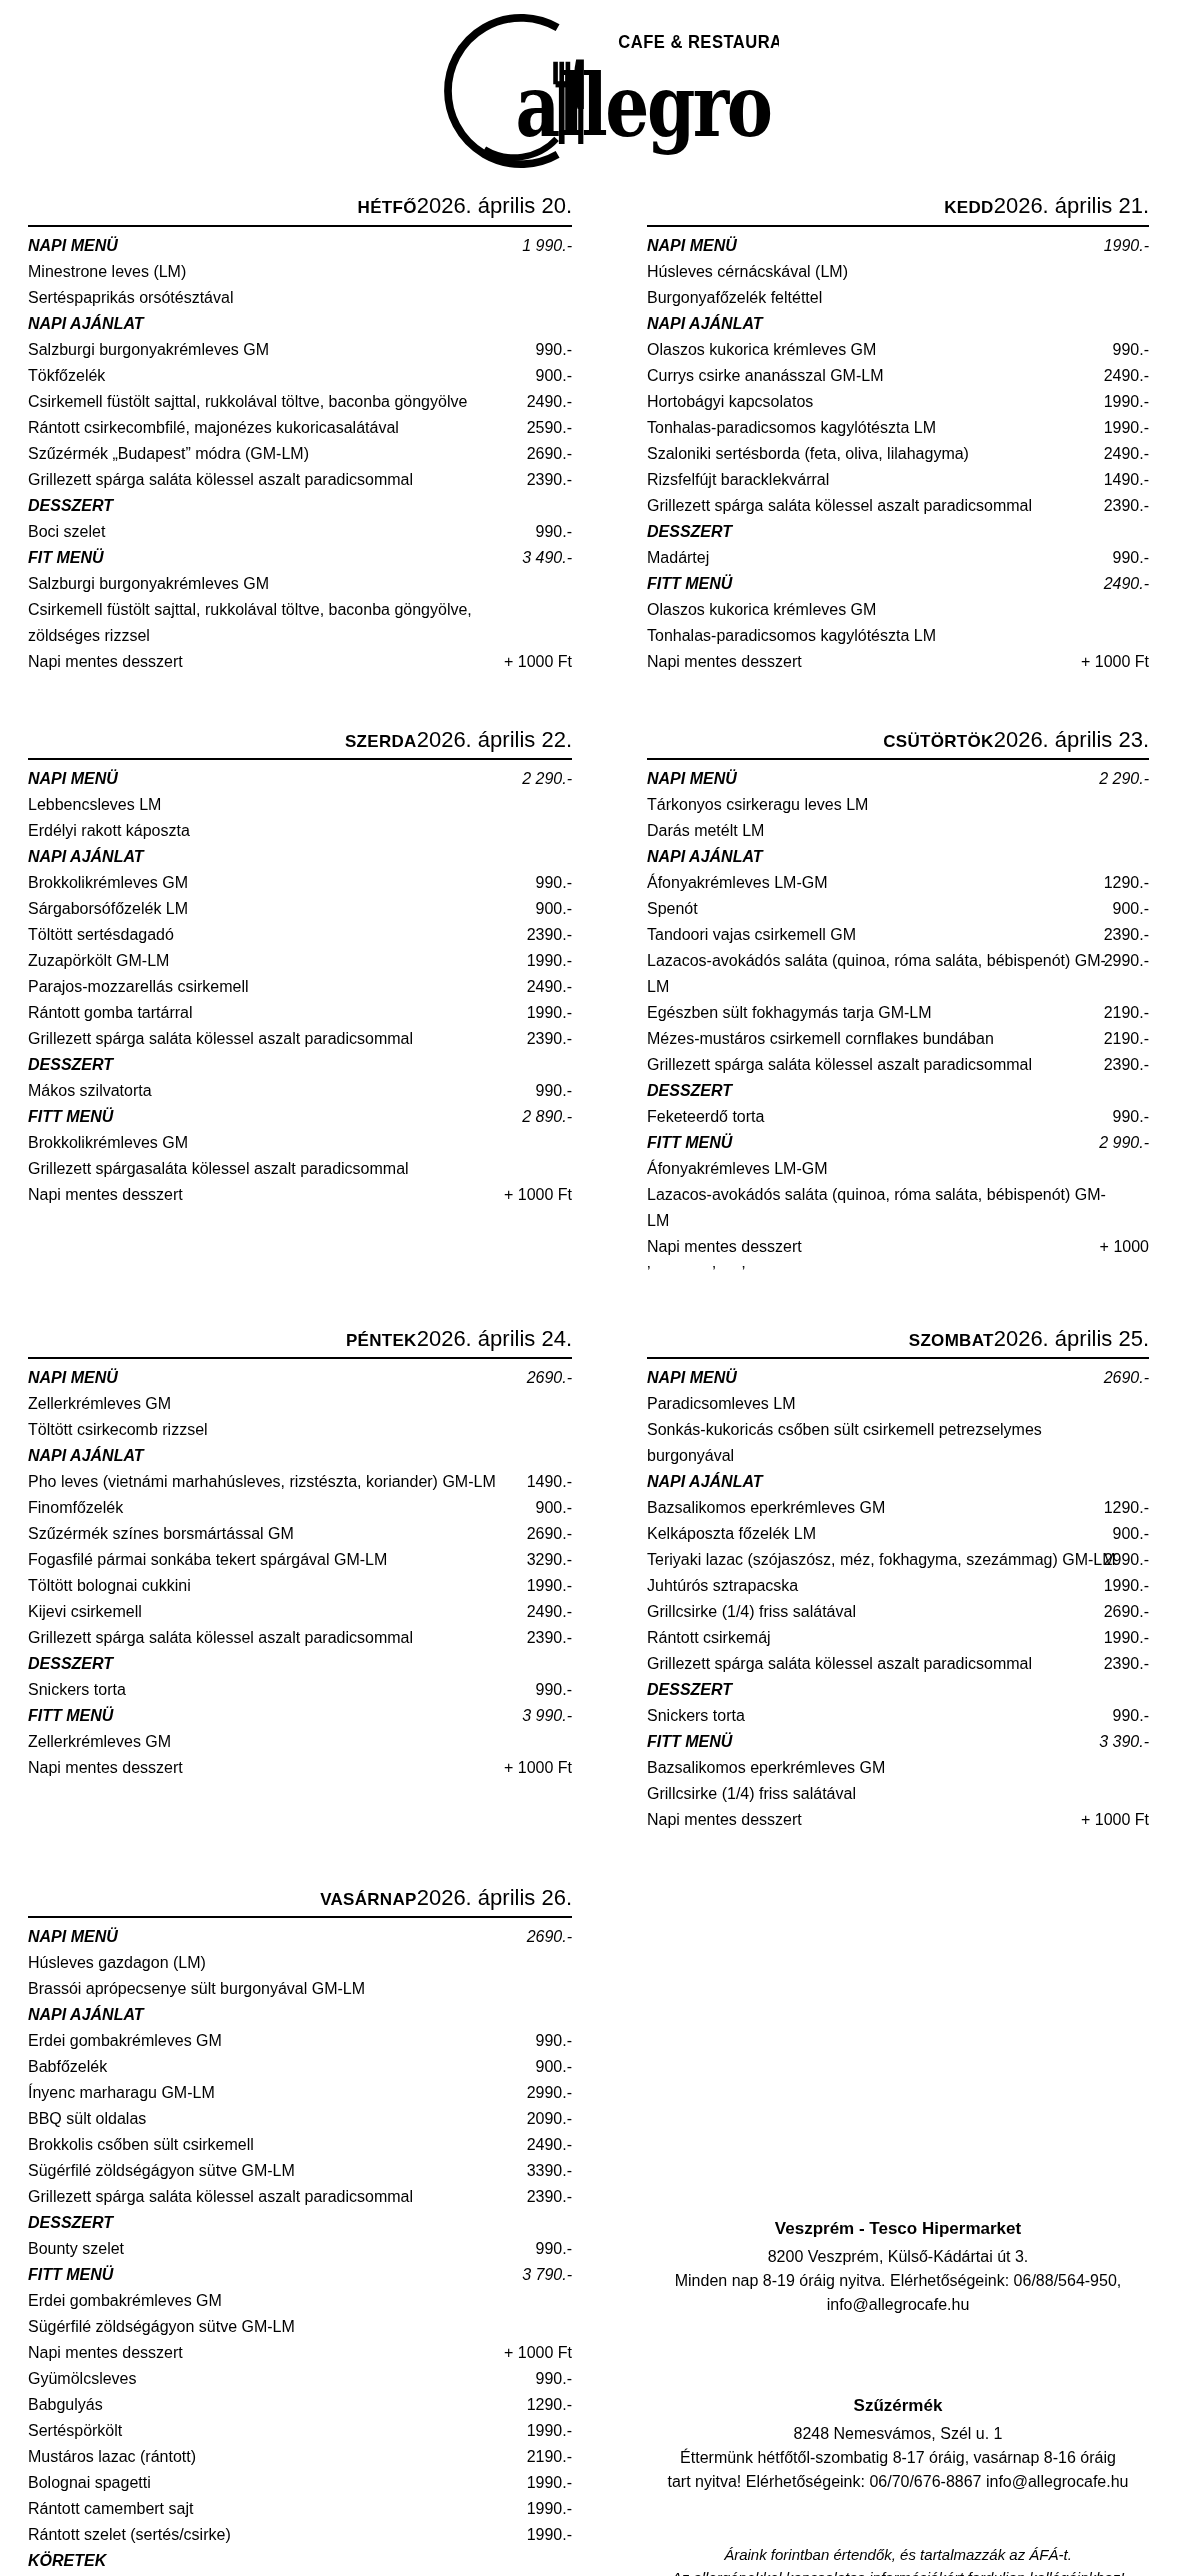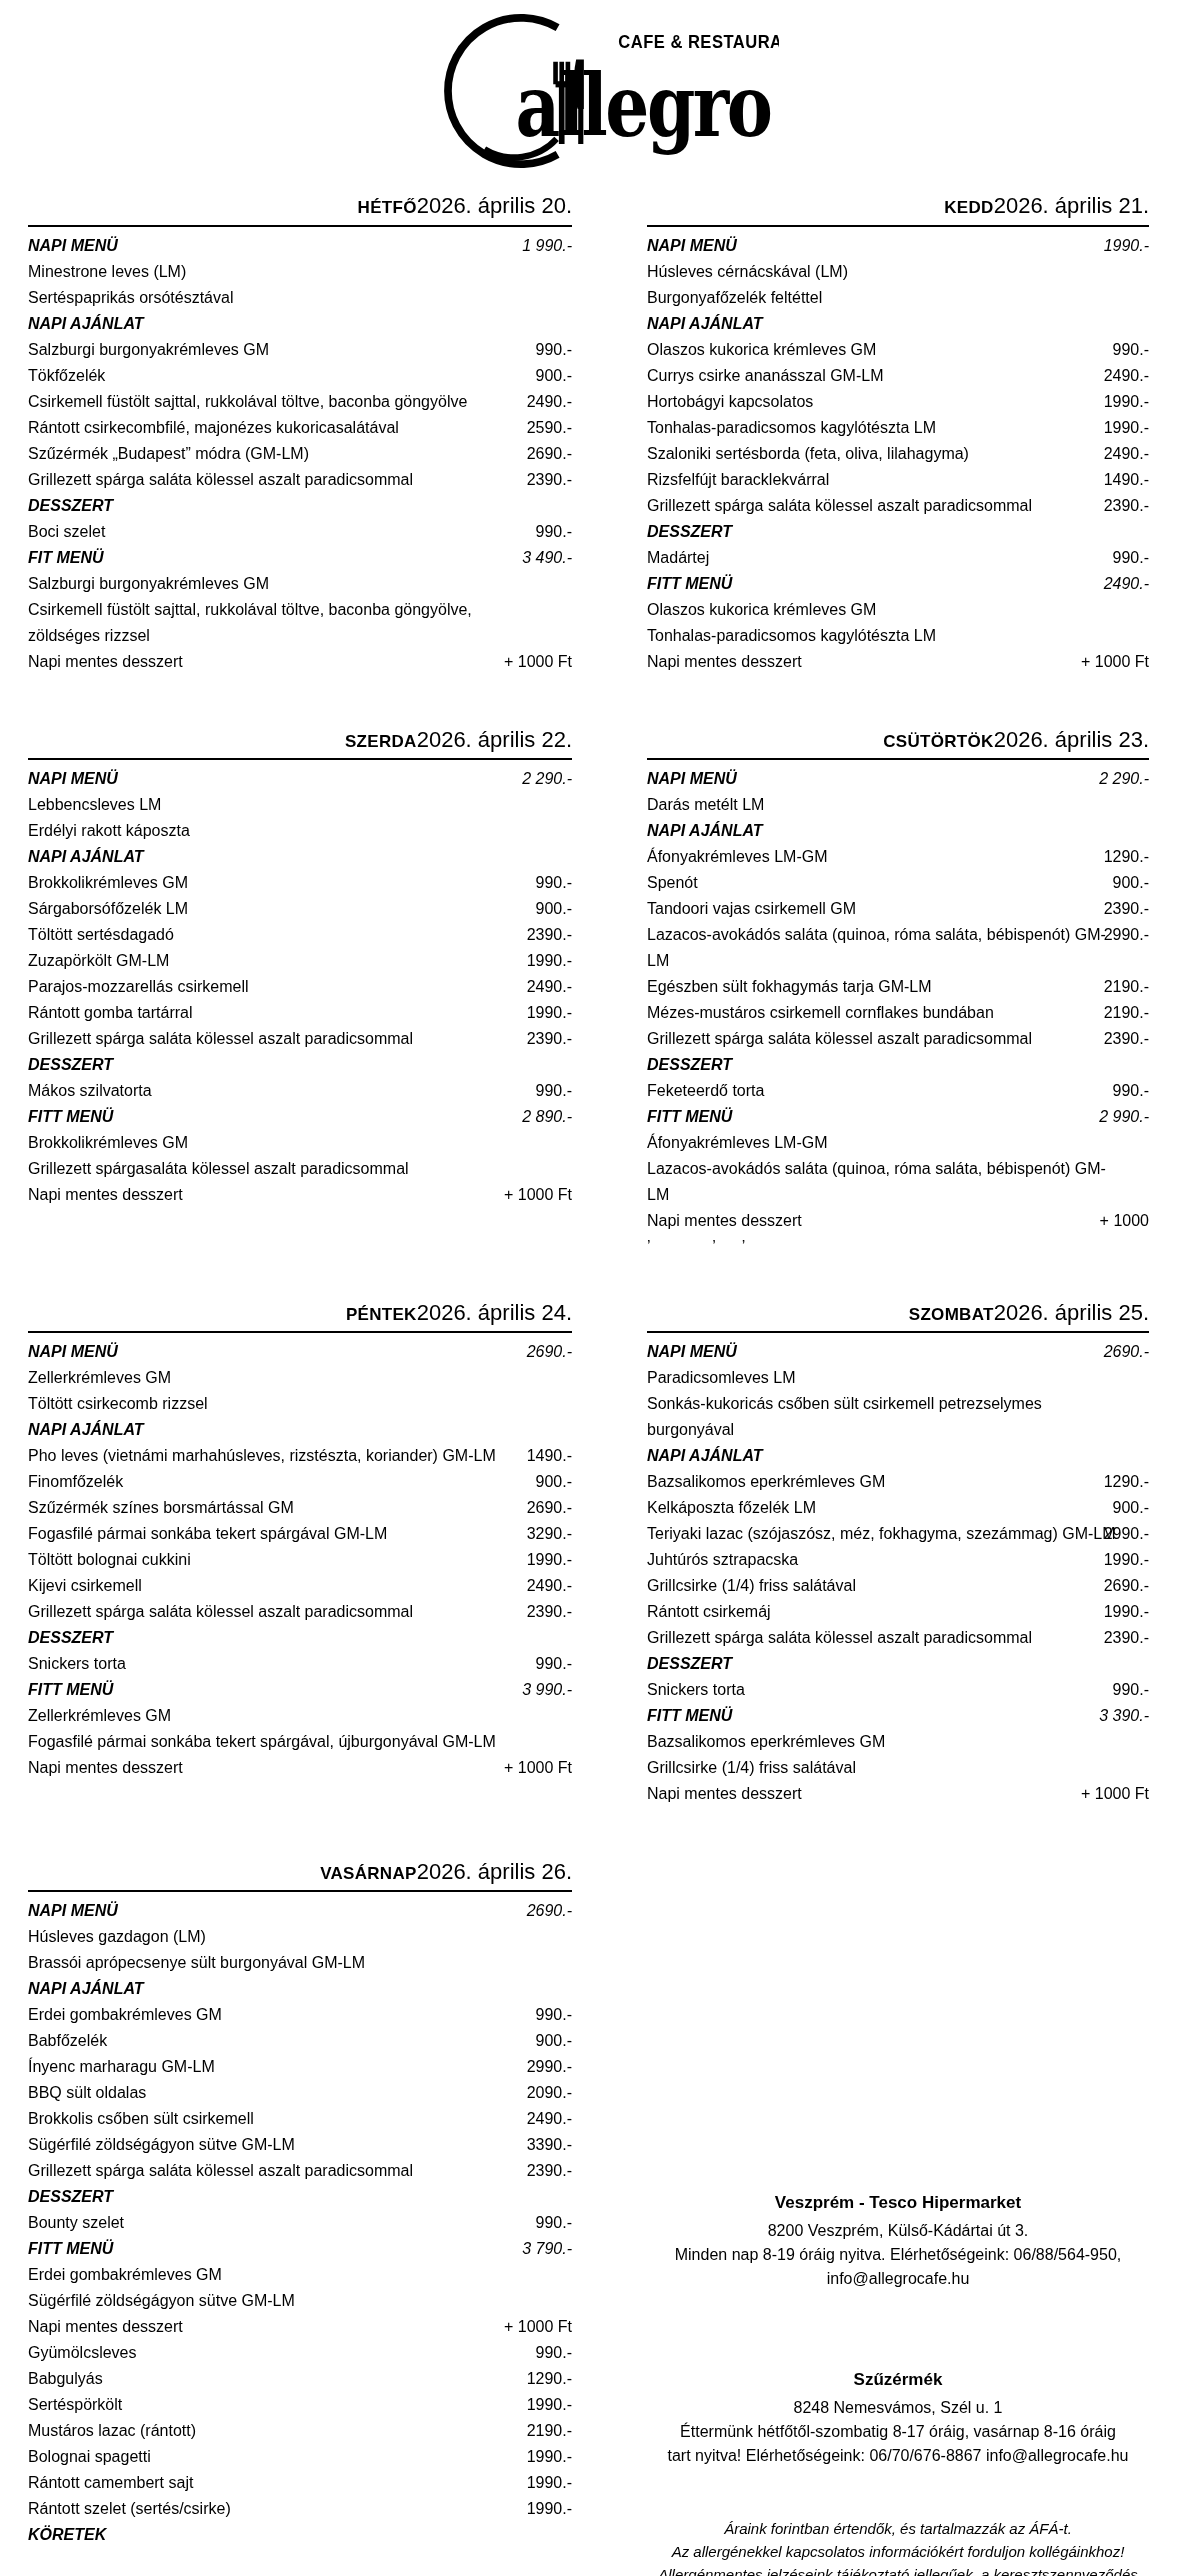--- a/index.html
+++ b/index.html
@@ -279,20 +279,23 @@
         <section class="day">
           <div class="day-head">
             <span class="day-name">CSÜTÖRTÖK</span>
             <span class="day-date">2026. április 23.</span>
           </div>
           <div class="row hrow">
             <span class="label">NAPI MENÜ</span>
             <span class="price">2 290.-</span>
           </div>
           <div class="row">
+            <span class="label">Tárkonyos csirkeragu leves LM</span>
+          </div>
+          <div class="row">
             <span class="label">Darás metélt LM</span>
           </div>
           <div class="row hrow">
             <span class="label">NAPI AJÁNLAT</span>
           </div>
           <div class="row">
             <span class="label">Áfonyakrémleves LM-GM</span>
             <span class="price">1290.-</span>
           </div>
           <div class="row">
@@ -400,23 +403,20 @@
           <div class="row">
             <span class="label">Snickers torta</span>
             <span class="price">990.-</span>
           </div>
           <div class="row hrow">
             <span class="label">FITT MENÜ</span>
             <span class="price">3 990.-</span>
           </div>
           <div class="row">
             <span class="label">Zellerkrémleves GM</span>
-          </div>
-          <div class="row">
-            <span class="label">Fogasfilé pármai sonkába tekert spárgával, újburgonyával GM-LM</span>
           </div>
           <div class="row">
             <span class="label">Napi mentes desszert</span>
             <span class="price">+ 1000 Ft</span>
           </div>
         </section>
       </div>
     <div class="cell">
         <section class="day">
           <div class="day-head">

